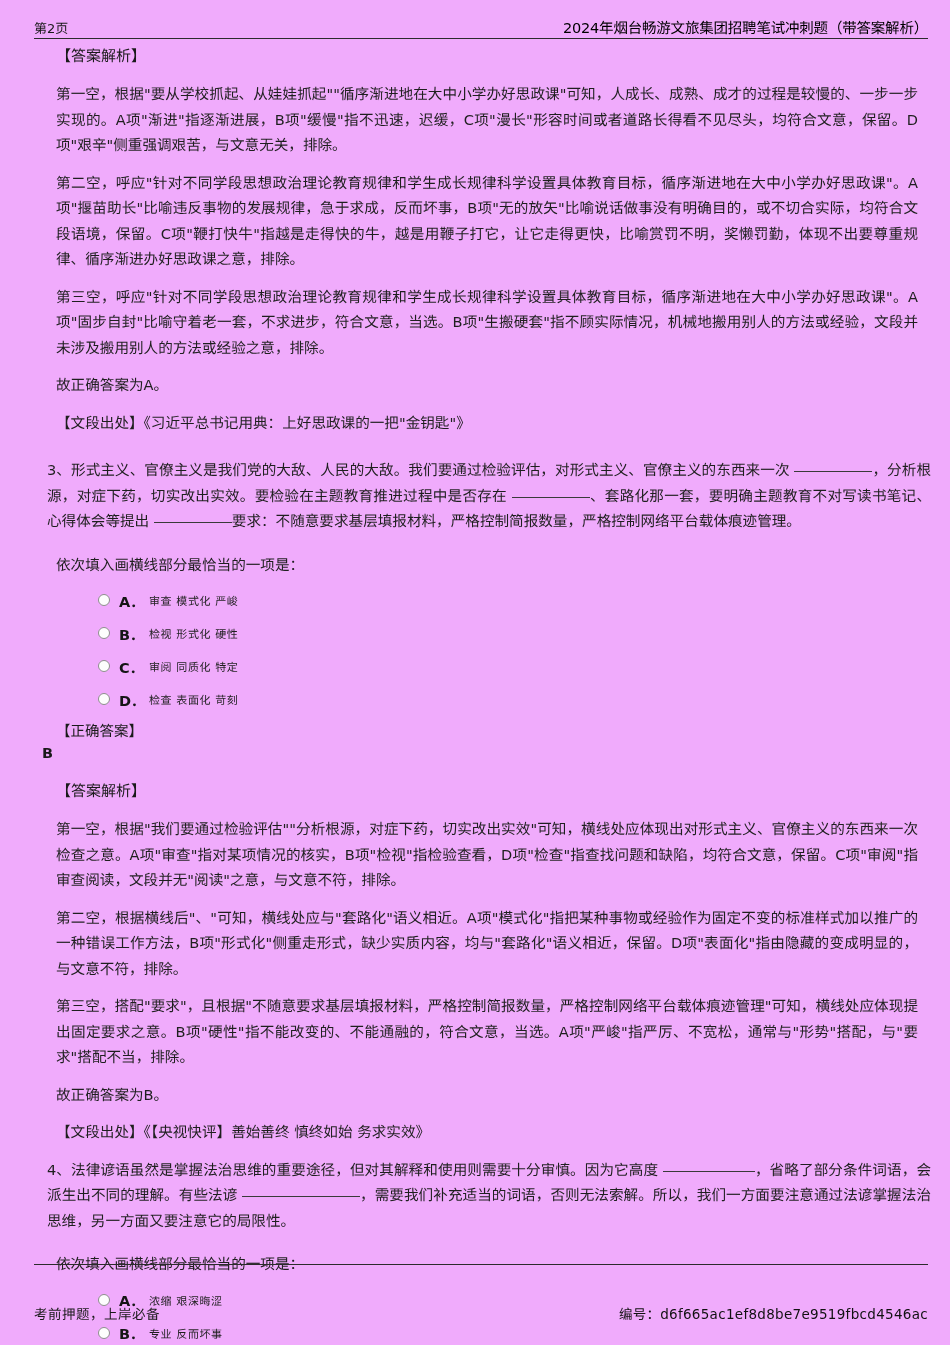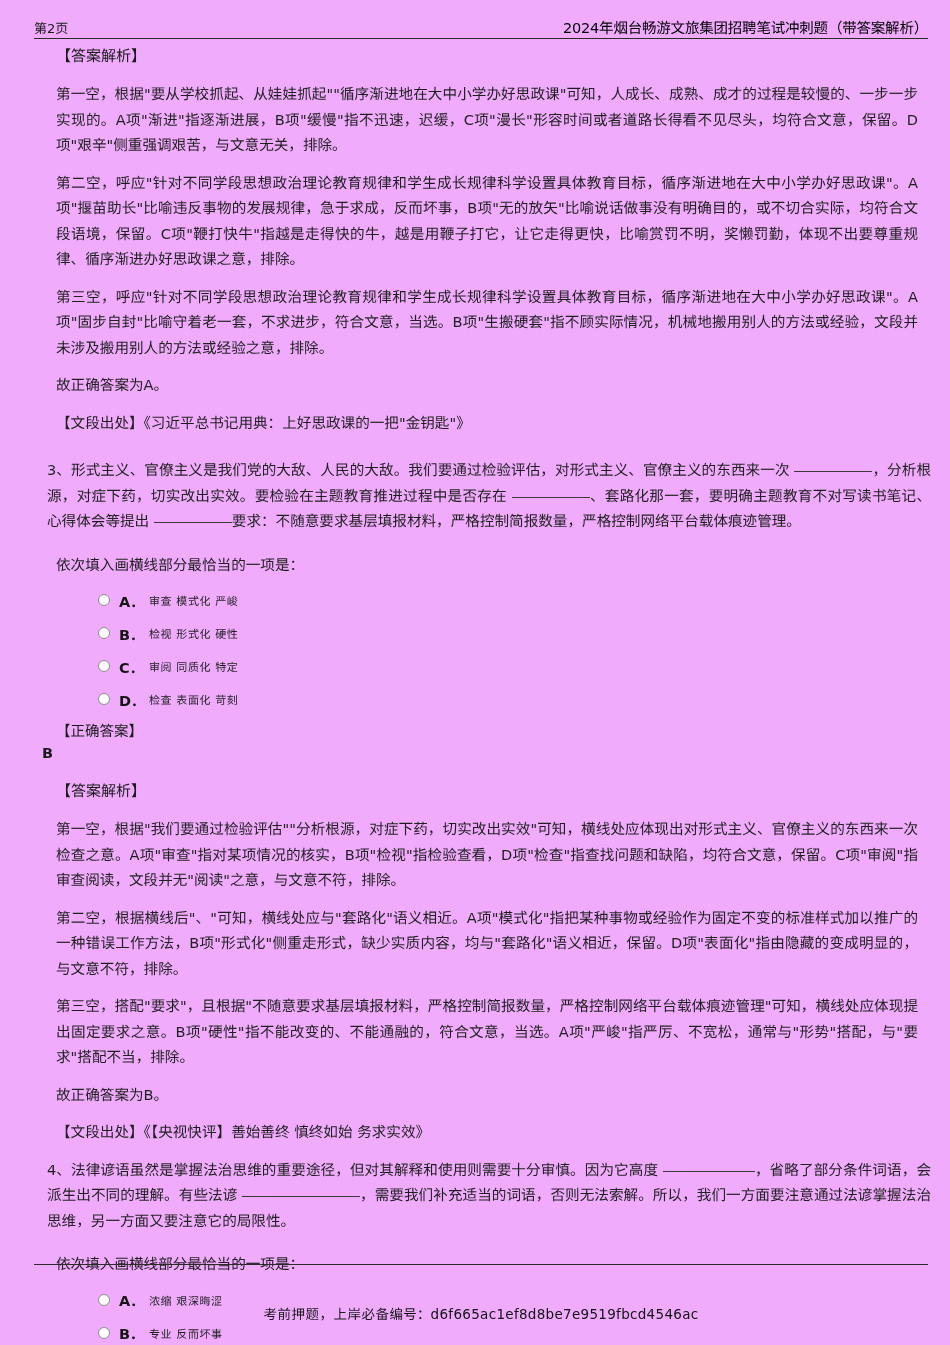--- a/index.html
+++ b/index.html
@@ -153,21 +153,21 @@
   .section-gap { height: 10px; }
 
   
   .page-footer {
     position: absolute;
     left: 34px;
     right: 22px;
     bottom: 22px;
     display: flex;
     align-items: flex-end;
-    justify-content: center;
+    justify-content: space-between;
     border-top: 1px solid #2b2b2b;
     padding-top: 6px;
   }
   .footer-left {
     font-size: 13.5px;
     color: #1a1a1a;
     letter-spacing: 0.5px;
   }
   .footer-right {
     font-size: 13.5px;

